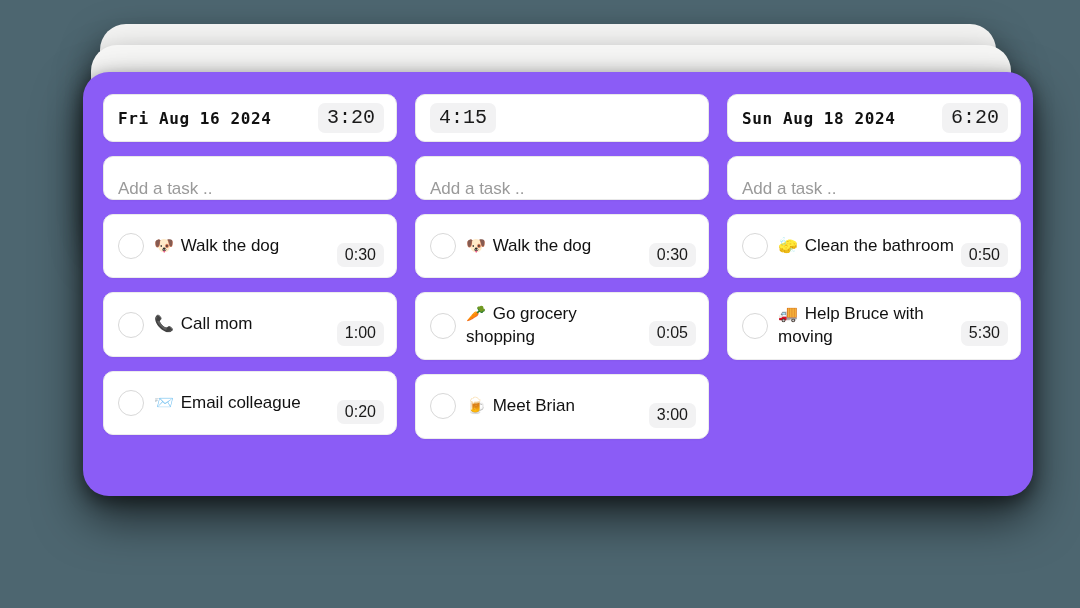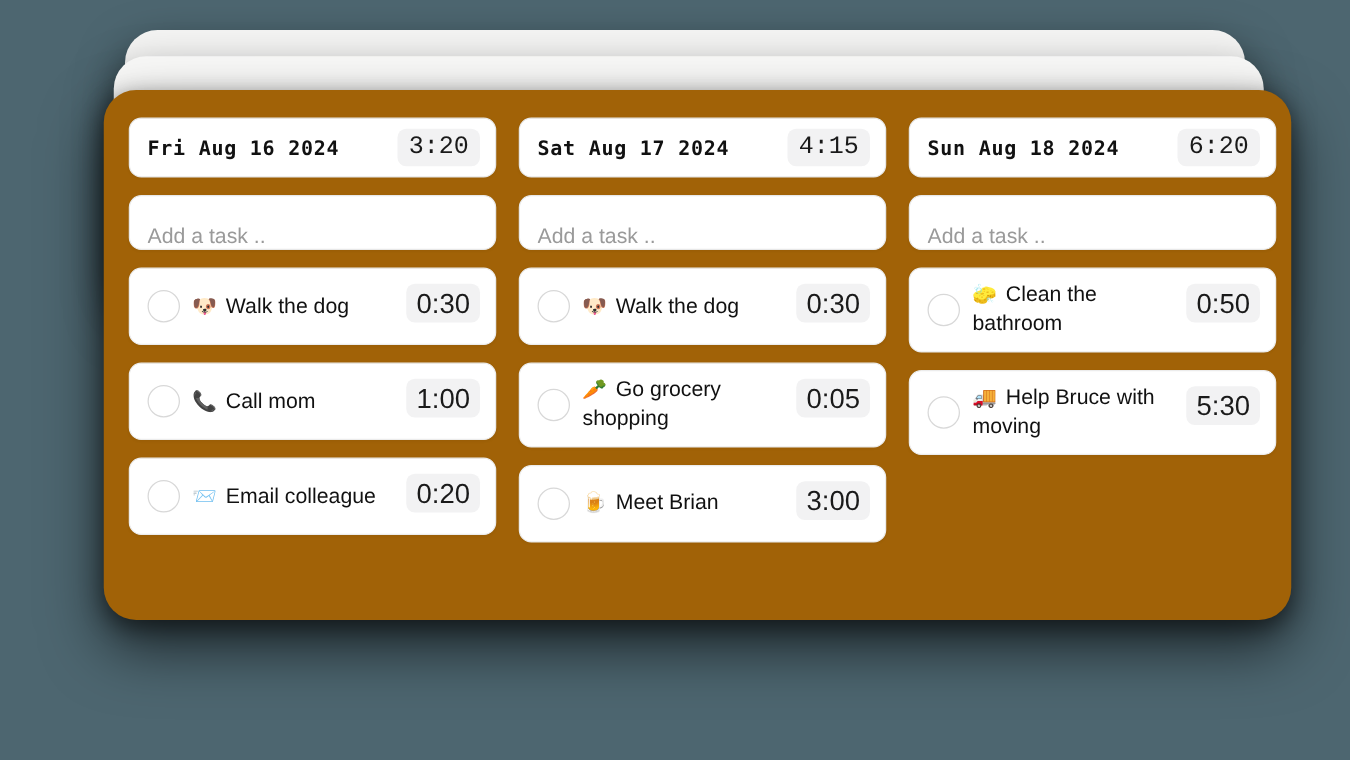--- a/index.html
+++ b/index.html
@@ -53,21 +53,21 @@
     height: 200px;
     background: #f8f8f7;
     box-shadow: 0 16px 36px rgba(0,0,0,0.5);
   }
 
   .layer-front {
     left: 0;
     top: 0;
     width: 950px;
     height: 424px;
-    background: #a16207;
+    background: #8b5cf6;
     border-radius: 26px;
     box-shadow: 0 22px 48px rgba(0,0,0,0.62),
                 0 6px 18px rgba(0,0,0,0.45);
     overflow: hidden;
   }
 
   
   .columns {
     position: absolute;
     left: 0;
@@ -185,28 +185,28 @@
   }
 
   .task-emoji {
     font-size: 16px;
     margin-right: 2px;
   }
 
   .task-time {
     flex: 0 0 auto;
     align-self: flex-start;
-    font-size: 22px;
+    font-size: 16px;
     color: #1a1a1a;
     background: #f2f2f3;
     border-radius: 7px;
     padding: 3px 8px;
     line-height: 1.15;
     white-space: nowrap;
-    margin-top: 2px;
+    margin-top: 18px;
   }
 </style>
 </head>
 <body>
 
 <div id="stage">
   <div class="card-stack">
 
     <div class="layer layer-back"></div>
     <div class="layer layer-mid"></div>
@@ -234,21 +234,20 @@
               </div>
               <div class="task-row">
                 <div class="checkbox"></div>
                 <div class="task-text"><span class="task-emoji">📨</span> <span>Email colleague</span></div>
                 <div class="task-time">0:20</div>
               </div>
             </div>
           </div>
           <div class="column">
             <div class="day-header">
-              <div class="day-date">Sat Aug 17 2024</div>
               <div class="time-badge">4:15</div>
             </div>
             <div class="add-task">
               <input class="add-task-input" type="text" placeholder="Add a task .." style="">
             </div>
             <div class="task-list">
               <div class="task-row">
                 <div class="checkbox"></div>
                 <div class="task-text"><span class="task-emoji">🐶</span> <span>Walk the dog</span></div>
                 <div class="task-time">0:30</div>

